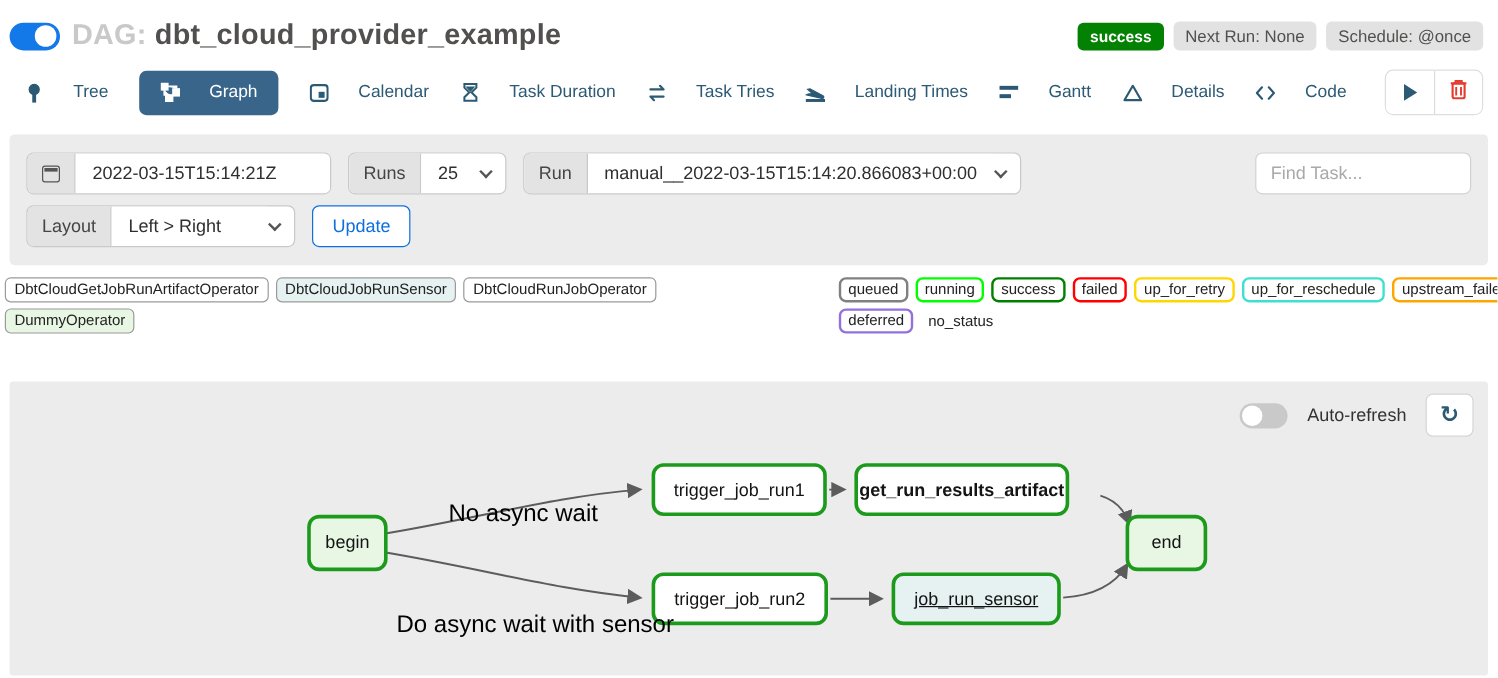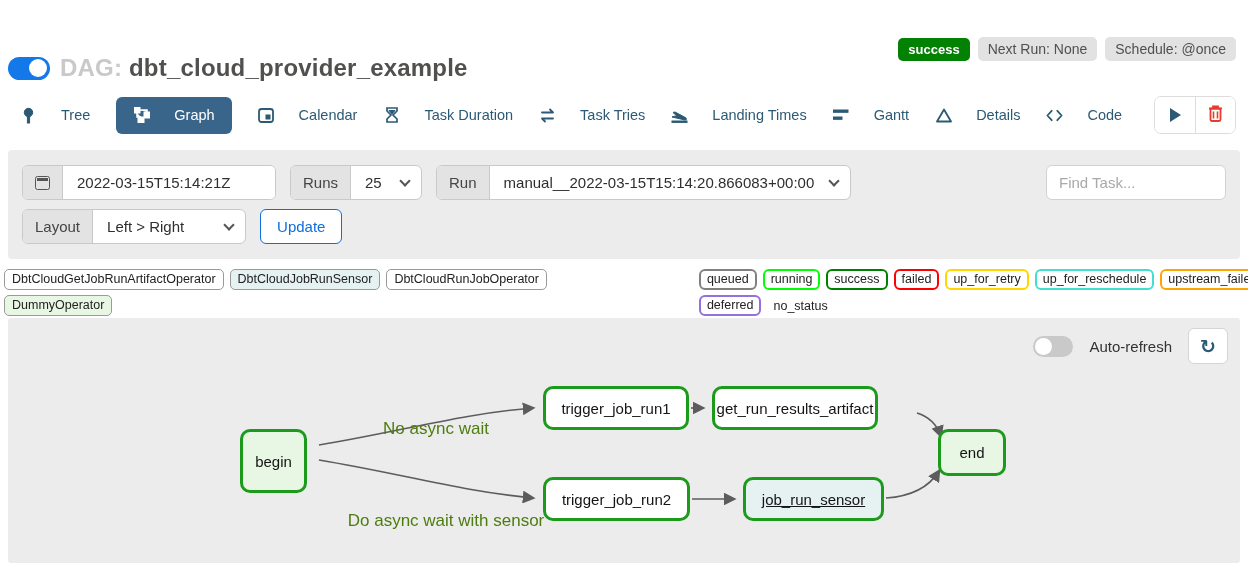--- a/index.html
+++ b/index.html
@@ -2,21 +2,21 @@
 <html><head>
 <meta charset="utf-8">
 <style>
   * { box-sizing: border-box; margin: 0; padding: 0; }
   html, body { background: #fff; }
   body { font-family: "Liberation Sans", "DejaVu Sans", sans-serif; color: #51504f; }
   .page { position: relative; width: 1248px; height: 565px; background: #fff; overflow: hidden; }
 
   
   .topbar { display: flex; align-items: center; justify-content: space-between; padding: 16px 12px 0 8px; }
-  .topbar .left { display: flex; align-items: center; gap: 10px; margin-top: 38px; }
+  .topbar .left { display: flex; align-items: center; gap: 10px; }
   .toggle { position: relative; display: inline-block; width: 42px; height: 23px; border-radius: 12px; cursor: pointer; flex: 0 0 auto; }
   .toggle.on { background: #1378e8; }
   .toggle .knob { position: absolute; top: 2.5px; width: 18px; height: 18px; background: #fff; border-radius: 50%; }
   .toggle.on .knob { right: 3px; }
   .dag-title { font-size: 24px; font-weight: bold; letter-spacing: .2px; }
   .dag-title .prefix { color: #c9c9c9; }
   .dag-title .name { color: #51504f; }
   .topbar .right { display: flex; align-items: center; gap: 8px; }
   .badge { display: inline-block; padding: 4px 10px; border-radius: 5px; font-size: 14px; white-space: nowrap; }
   .badge-success { background: #038103; color: #fff; font-weight: bold; font-size: 13px; }
@@ -71,21 +71,21 @@
   .graph-panel { position: absolute; left: 8px; right: 8px; top: 318px; height: 245px; background: #ececec; border-radius: 3px; }
   .graph-controls { position: absolute; top: 10px; right: 12px; display: flex; align-items: center; gap: 16px; }
   .toggle.off { background: #c9c9c9; width: 40px; height: 21px; }
   .toggle.off .knob { left: 2px; top: 2px; width: 17px; height: 17px; }
   .ar-label { font-size: 15px; color: #333; }
   .refresh-btn { width: 40px; height: 36px; background: #fff; border: 1px solid #d5d5d5; border-radius: 6px; display: flex; align-items: center; justify-content: center; color: #2c5a75; font-size: 19px; font-weight: bold; cursor: pointer; }
   .edges-svg { position: absolute; left: 0; top: 0; width: 100%; height: 100%; }
   .gnode { position: absolute; display: flex; align-items: center; justify-content: center; border: 3px solid #1c9a1c; border-radius: 10px; background: #fff; font-size: 15px; color: #141414; cursor: pointer; white-space: nowrap; }
   .gn-dummy { background: #e8f7e4; }
   .gn-sensor { background: #e6f1f2; text-decoration: underline; }
-  .edge-label { position: absolute; transform: translate(-50%, -50%); font-size: 17px; color: #4d7c0f; white-space: nowrap; text-align: center; }
+  .edge-label { position: absolute; transform: translate(-50%, -50%); font-size: 20px; color: #000000; white-space: nowrap; text-align: center; }
 </style>
 </head>
 <body>
 
 <div class="page">
 
   <header class="topbar">
     <div class="left">
       <span class="toggle on">
           <span class="knob"></span>
@@ -278,23 +278,23 @@
       <g fill="none" stroke="#5c5c5c" stroke-width="1.6">
         <path d="M311,127 C395,113 452,96 525,90" marker-end="url(#arrow)"></path>
         <path d="M311,142 C395,156 452,173 525,180" marker-end="url(#arrow)"></path>
         <path d="M683,90 L695,90" marker-end="url(#arrow)"></path>
         <path d="M909,95 C922,99 929,107 933,118" marker-end="url(#arrow)"></path>
         <path d="M684,181 L726,181" marker-end="url(#arrow)"></path>
         <path d="M878,180 C908,178 923,166 931,153" marker-end="url(#arrow)"></path>
       </g>
     </svg>
 
-    <div class="gnode gn-dummy" style="left:232px; top:111px; width:67px; height:64px;">begin</div>
+    <div class="gnode gn-dummy" style="left:248px; top:111px; width:67px; height:47px;">begin</div>
     <div class="gnode" style="left:535px; top:68px; width:146px; height:44px;">trigger_job_run1</div>
-    <div class="gnode" style="left:704px; top:68px; width:166px; height:44px;">get_run_results_artifact</div>
+    <div class="gnode" style="left:704px; top:68px; width:179px; height:44px;font-weight:bold;">get_run_results_artifact</div>
     <div class="gnode" style="left:535px; top:159px; width:147px; height:44px;">trigger_job_run2</div>
     <div class="gnode gn-sensor" style="left:735px; top:159px; width:141px; height:44px;">job_run_sensor</div>
     <div class="gnode gn-dummy" style="left:930px; top:111px; width:68px; height:47px;">end</div>
 
     <div class="edge-label" style="left:428px; top:111px;">No async wait</div>
     <div class="edge-label" style="left:418px; top:203px;margin-left:20px;">Do async wait with sensor</div>
   </section>
 
 </div>
 

